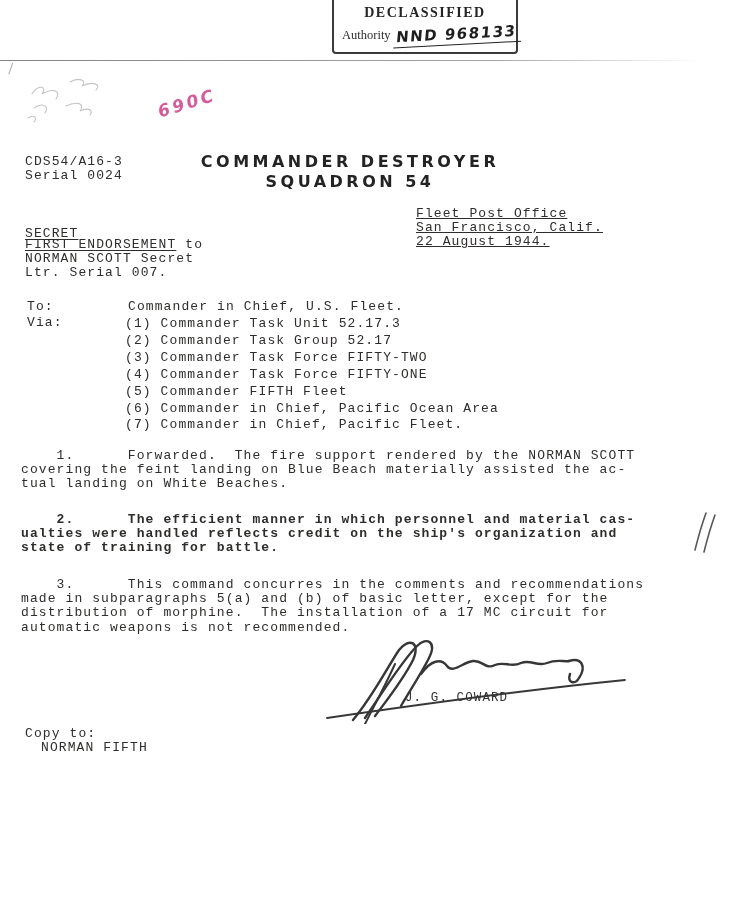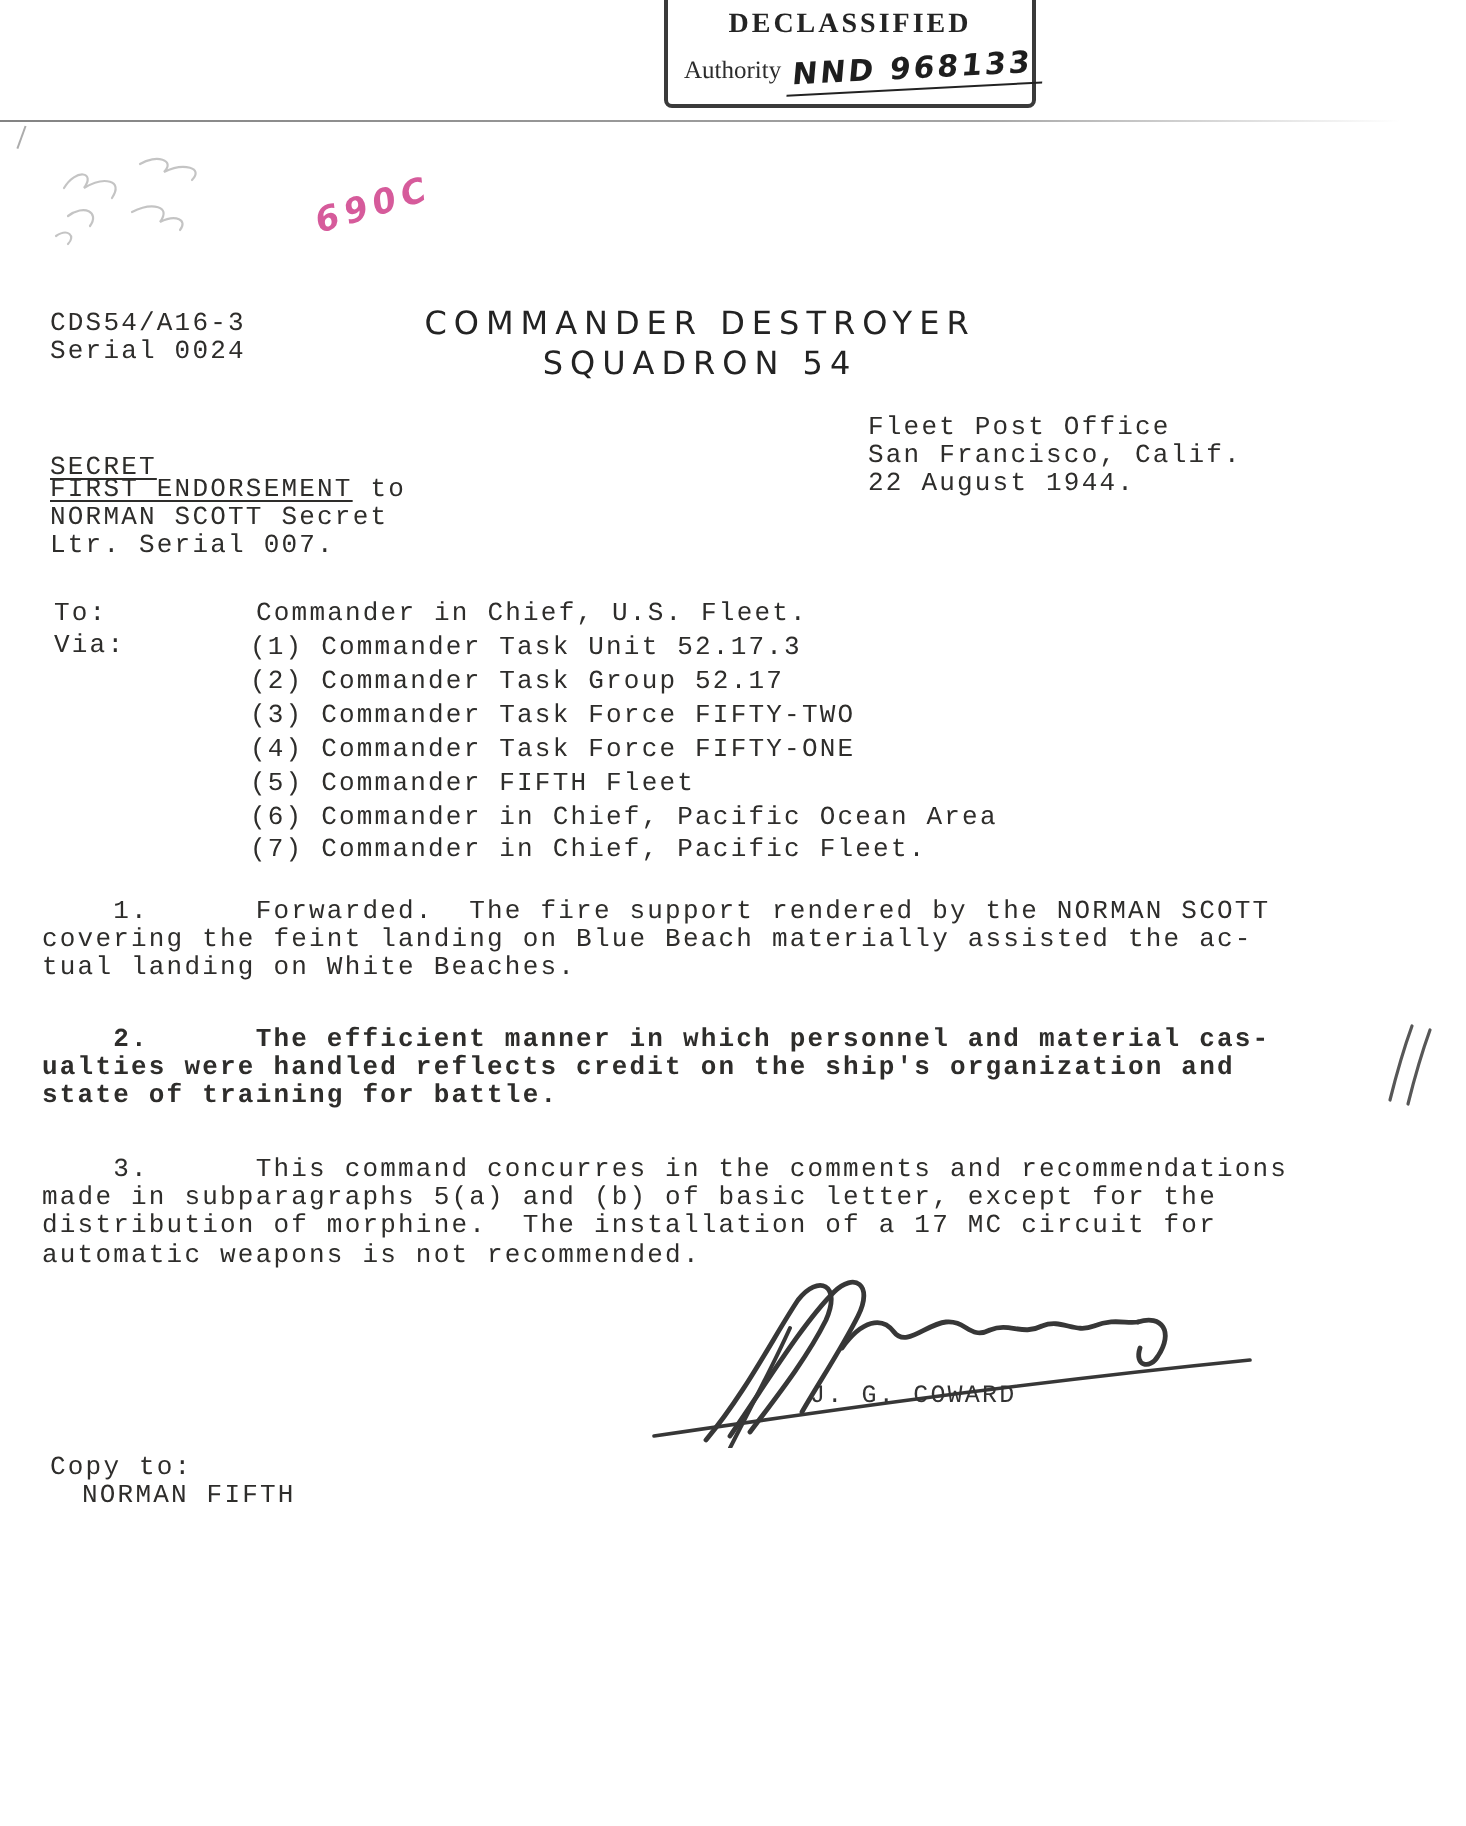--- a/index.html
+++ b/index.html
@@ -67,26 +67,26 @@
     color:#d65b9b;
     transform:rotate(-17deg);
   }
 
   
   #ref-block{left:25px;top:155px;}
   #squadron-title{
     left:160px;top:152px;width:380px;
     text-align:center;
     font-family:"DejaVu Sans", sans-serif;
-    font-weight:normal;font-size:16px;letter-spacing:3.5px;
+    font-weight:bold;font-size:16px;letter-spacing:3.5px;
     line-height:19.5px;color:#232323;
   }
   #classification{left:25px;top:227px;}
   #endorsement{left:25px;top:238px;}
-  #office-block{left:434px;top:207px;}
+  #office-block{left:416px;top:207px;text-decoration:underline;}
 
   
   #to-label{left:27px;top:300px;}
   #to-value{left:128px;top:300px;}
   #via-label{left:27px;top:316px;}
   #via-list{left:125px;top:316px;}
   #via-list .via-item{line-height:16.9px;}
 
   
   #para-1{left:21px;top:449px;line-height:14.2px;}

